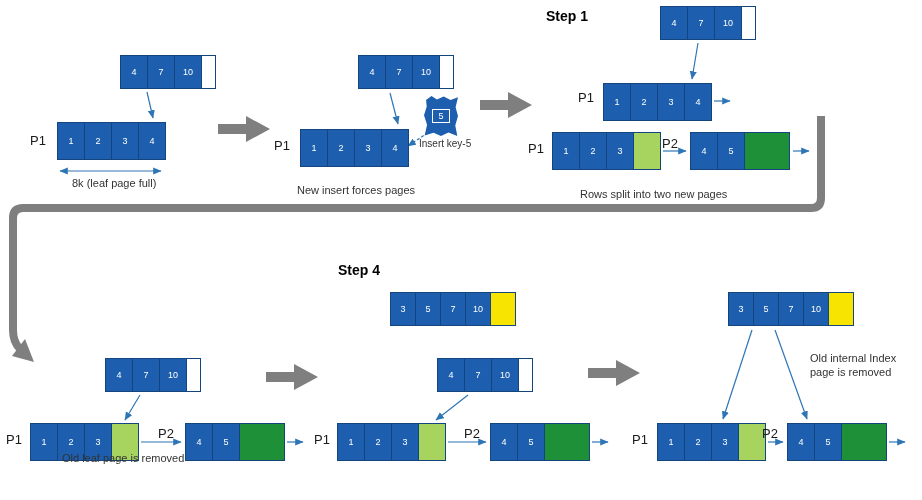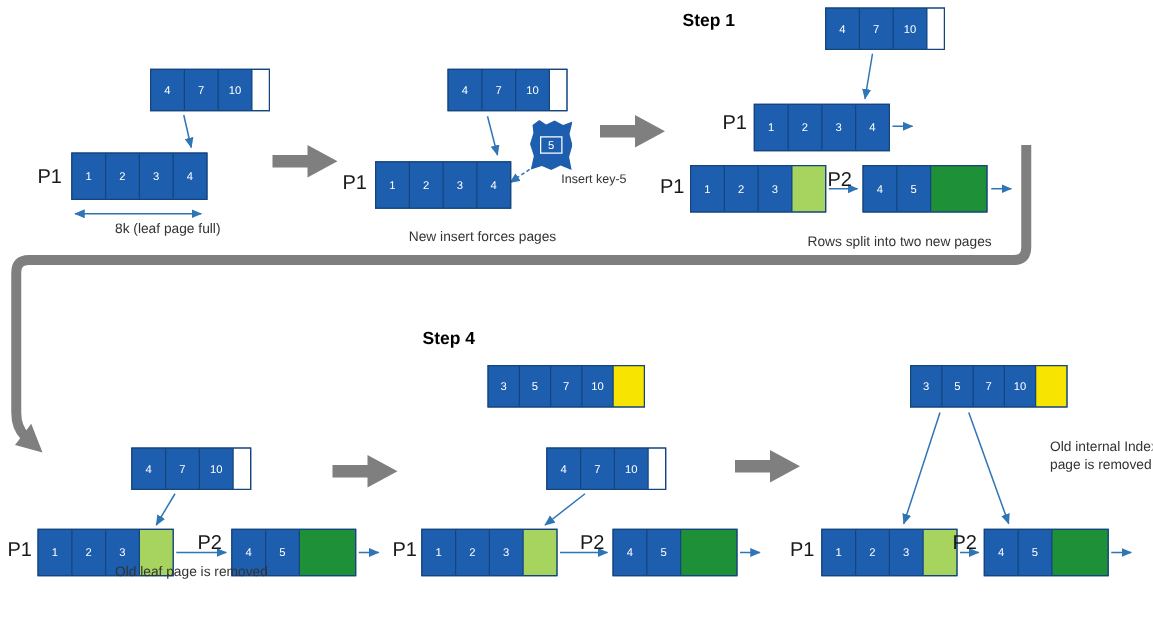--- a/index.html
+++ b/index.html
@@ -17,22 +17,22 @@
     display:flex; align-items:center; justify-content:center;
   }
   .page.internal .cell { height:32px; }
   .page.leaf .cell { height:36px; }
   .page.five .cell { width:24px; }
   .cell.w  { background:#ffffff; width:13px; }
   .cell.lg { background:#a6d45f; }
   .cell.dg { background:#1d9038; width:44px; }
   .cell.y  { background:#f7e400; width:10px; }
 
-  .label   { position:absolute; font-size:16px; color:#1a1a1a; }
-  .caption { position:absolute; font-size:11px; color:#333; line-height:1.25;margin-left:30px; }
+  .label   { position:absolute; font-size:13px; color:#1a1a1a; }
+  .caption { position:absolute; font-size:11px; color:#333; line-height:1.25; }
   .caption.small { font-size:10px; }
   .step    { position:absolute; font-size:14px; font-weight:bold; color:#000; }
 
   .torn {
     position:absolute; left:424px; top:96px; width:34px; height:40px;
     background:#1d5fae; display:flex; align-items:center; justify-content:center;
     clip-path: polygon(6% 10%, 22% 0%, 38% 9%, 58% 1%, 78% 10%, 100% 3%, 93% 28%,
                        100% 50%, 92% 74%, 98% 100%, 72% 91%, 50% 100%, 28% 92%,
                        2% 99%, 9% 72%, 0% 48%, 8% 26%);
   }
@@ -87,21 +87,21 @@
       <span class="cell n">10</span>
       <span class="cell w"></span>
     </div>
   <div class="label" style="left:30px; top:133px">P1</div>
   <div class="page leaf" style="left:57px; top:122px">
       <span class="cell n">1</span>
       <span class="cell n">2</span>
       <span class="cell n">3</span>
       <span class="cell n">4</span>
     </div>
-  <div class="caption" style="left:62px; top:177px">8k (leaf page full)</div>
+  <div class="caption" style="left:72px; top:177px">8k (leaf page full)</div>
 
   <div class="page internal" style="left:358px; top:55px">
       <span class="cell n">4</span>
       <span class="cell n">7</span>
       <span class="cell n">10</span>
       <span class="cell w"></span>
     </div>
   <div class="label" style="left:274px; top:138px">P1</div>
   <div class="page leaf" style="left:300px; top:129px">
       <span class="cell n">1</span>
@@ -134,21 +134,21 @@
       <span class="cell n">2</span>
       <span class="cell n">3</span>
       <span class="cell lg"></span>
     </div>
   <div class="label" style="left:662px; top:136px">P2</div>
   <div class="page leaf" style="left:690px; top:132px">
       <span class="cell n">4</span>
       <span class="cell n">5</span>
       <span class="cell dg"></span>
     </div>
-  <div class="caption" style="left:616px; top:188px">Rows split into two new pages</div>
+  <div class="caption" style="left:580px; top:188px">Rows split into two new pages</div>
 
   <div class="page internal" style="left:105px; top:358px">
       <span class="cell n">4</span>
       <span class="cell n">7</span>
       <span class="cell n">10</span>
       <span class="cell w"></span>
     </div>
   <div class="label" style="left:6px; top:432px">P1</div>
   <div class="page leaf" style="left:30px; top:423px">
       <span class="cell n">1</span>

